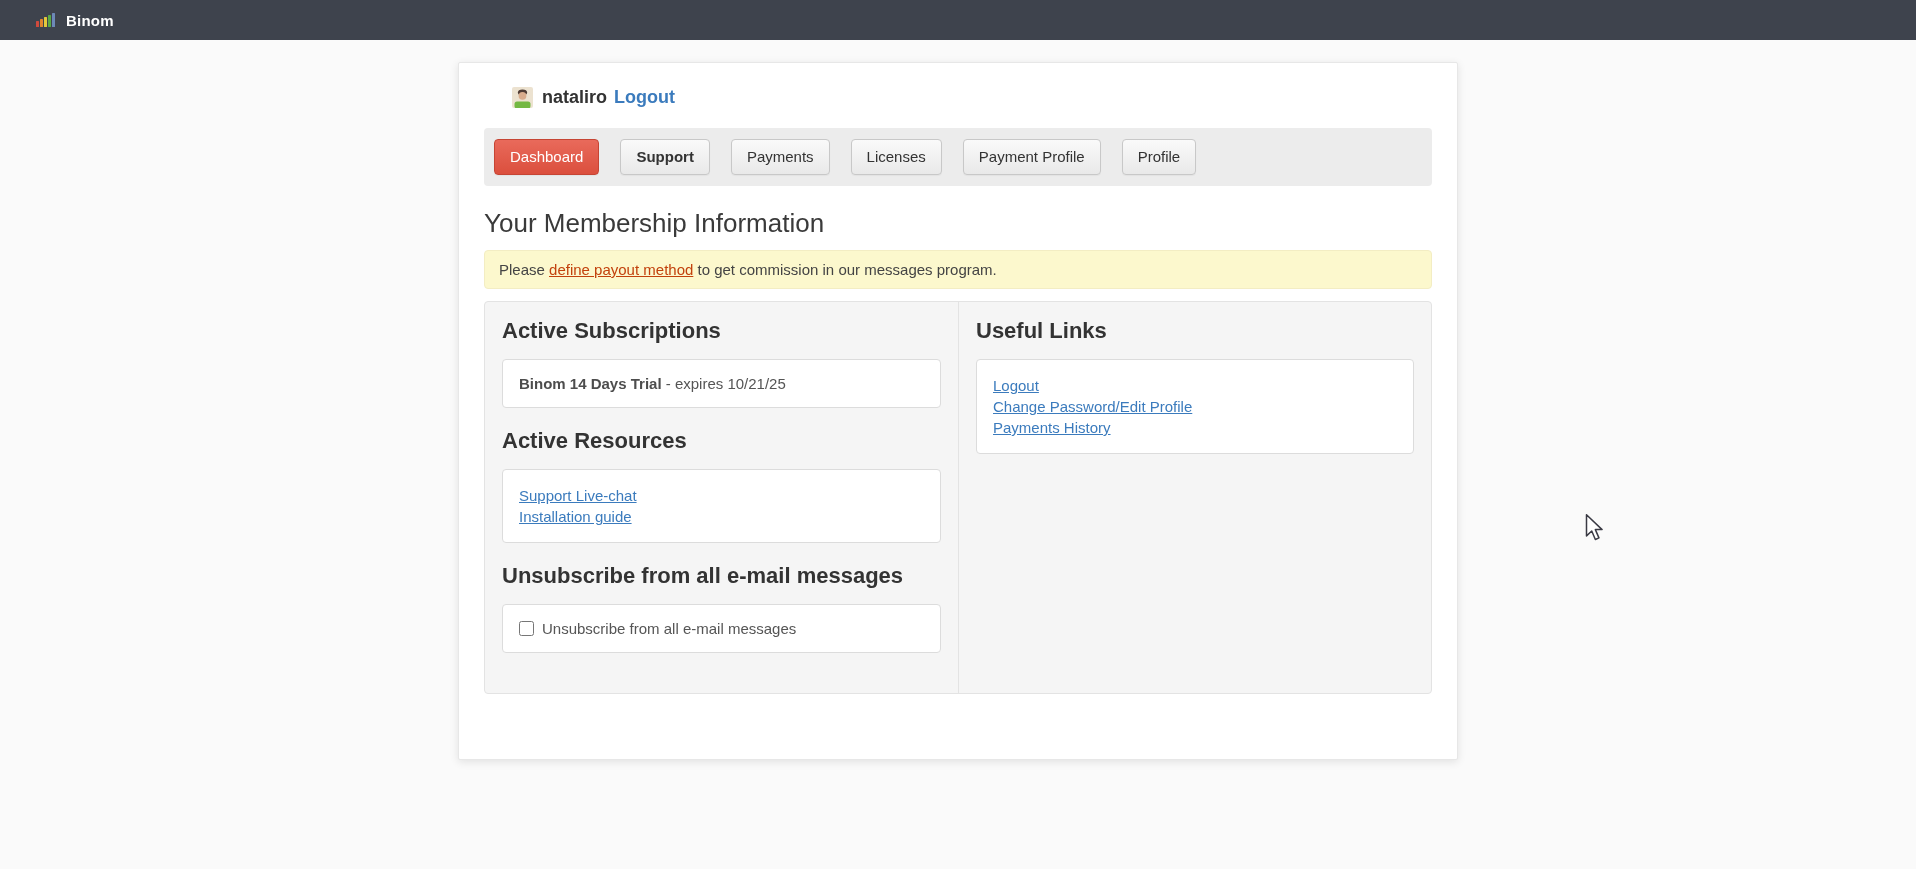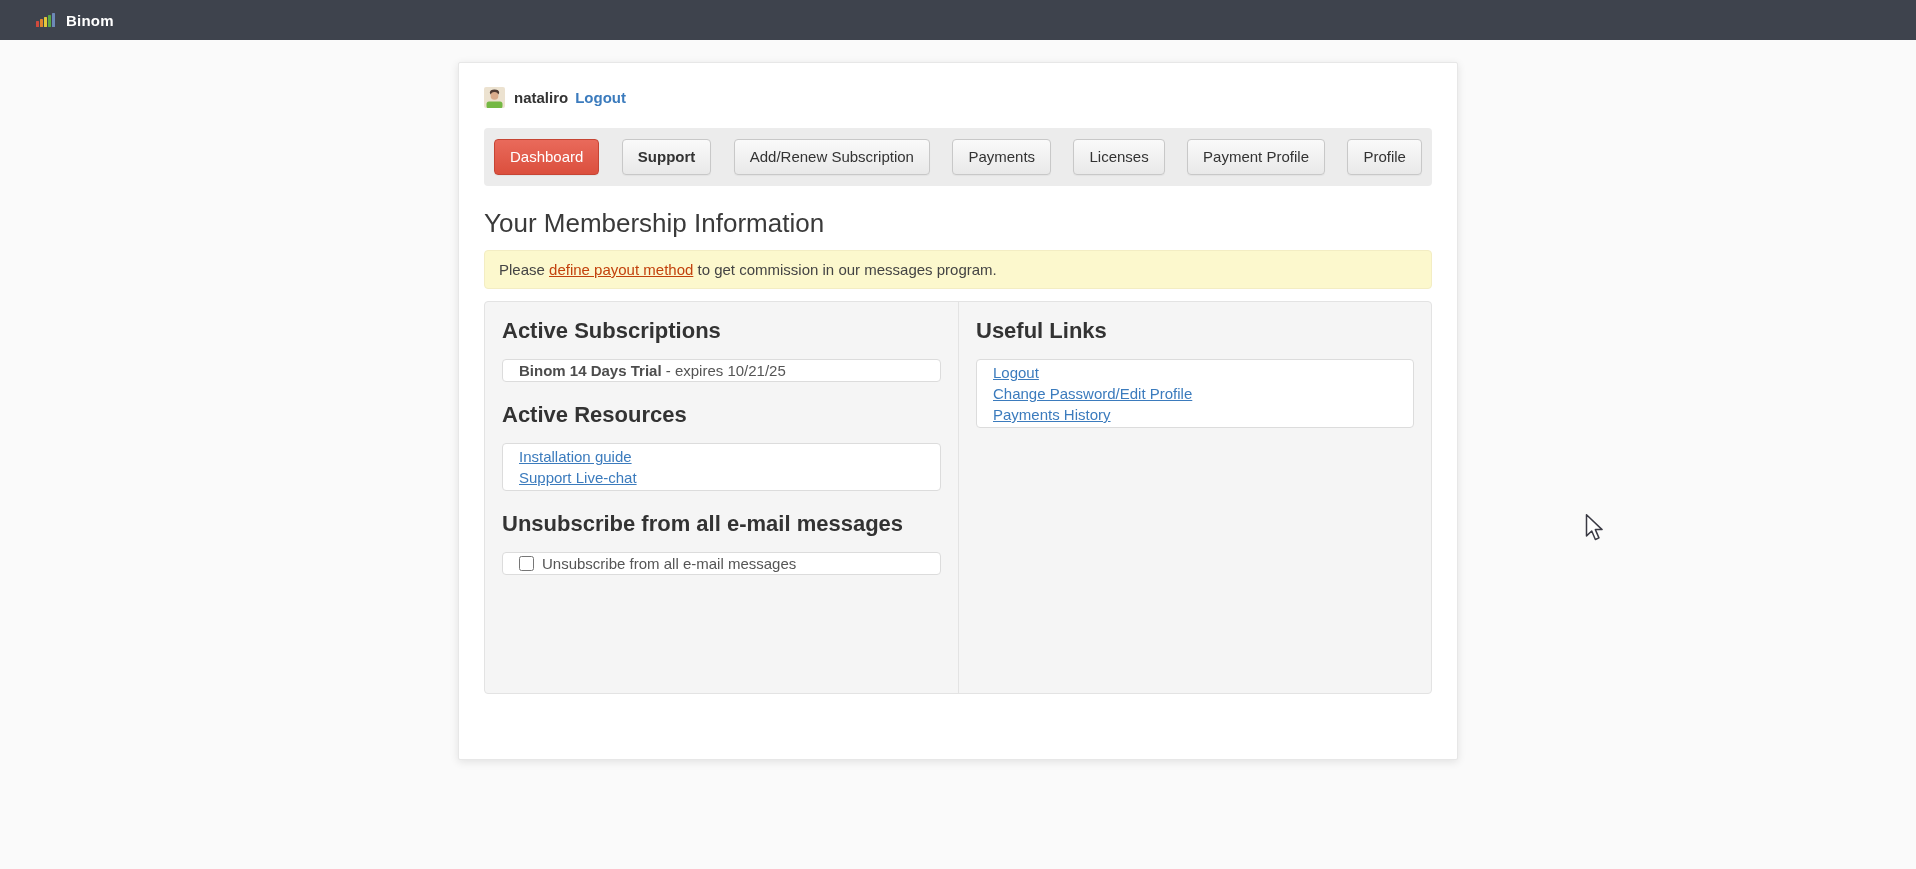--- a/index.html
+++ b/index.html
@@ -21,29 +21,29 @@
   .brand { color:#ffffff; font-size:15px; font-weight:700; letter-spacing:.2px; }
 
   
   .card {
     width:1000px; min-height:698px; margin:22px auto 0;
     background:#fff; border:1px solid #e7e7e7; border-radius:2px;
     box-shadow:0 2px 8px rgba(0,0,0,.10);
     padding:24px 25px 45px;
   }
 
-  .user-row { display:flex; align-items:center; font-size:15px; }
+  .user-row { display:flex; align-items:center; font-size:18px;margin-left:28px; }
   .avatar { width:21px; height:21px; border-radius:2px; overflow:hidden; margin-right:9px; flex:0 0 auto; }
   .username { font-weight:700; color:#333; margin-right:7px; }
   .logout-top { color:#3b7bbd; font-weight:700; text-decoration:none; cursor:pointer; }
 
   
   .tabbar {
     margin-top:20px; background:#ececec; border-radius:4px;
-    padding:11px 10px; display:flex; gap:11px; align-items:center;justify-content:space-between;
+    padding:11px 10px; display:flex; gap:21px; align-items:center;
   }
   .tab {
     font-family:inherit; font-size:15px; color:#333; line-height:18px;
     background:linear-gradient(#fafafa,#e9e9e9); border:1px solid #c8c8c8;
     border-radius:4px; padding:8px 15px; cursor:pointer; white-space:nowrap;
     box-shadow:0 1px 1px rgba(0,0,0,.04);
   }
   .tab.bold { font-weight:700; }
   .tab.active {
     background:linear-gradient(#e96a5b,#db4f3d); border-color:#c64534; color:#fff;
@@ -62,21 +62,21 @@
   .panel {
     margin-top:12px; background:#f5f5f5; border:1px solid #e3e3e3; border-radius:4px;
     display:flex; align-items:stretch; min-height:393px;
   }
   .col { width:50%; padding:0 17px 17px; }
   .col.right { border-left:1px solid #e3e3e3; }
   .col h4 { font-size:22px; font-weight:700; color:#333; margin:20px 0 15px; }
   .col h4:first-child { margin-top:16px; }
   .box {
     background:#fff; border:1px solid #dcdcdc; border-radius:4px;
-    padding:2px 16px; font-size:15px; color:#555;
+    padding:15px 16px; font-size:15px; color:#555;
   }
   .box b { color:#4d4d4d; }
   .box a { display:block; color:#3b7bbd; text-decoration:underline; line-height:21px; cursor:pointer; }
   .check-row { display:flex; align-items:center; gap:8px; font-size:15px; color:#555; cursor:pointer; }
   .check-row input { width:15px; height:15px; margin:0; cursor:pointer; }
 
   
   .cursor { position:absolute; left:1585px; top:514px; pointer-events:none; }
 </style>
 </head>
@@ -104,21 +104,20 @@
         <rect x="2.5" y="14.5" width="16" height="7" rx="2.5" fill="#74b843"></rect>
       </svg>
     </span>
     <span class="username">nataliro</span>
     <a class="logout-top">Logout</a>
   </div>
 
   <div class="tabbar">
     <button class="tab active">Dashboard</button>
     <button class="tab bold">Support</button>
-    <button class="tab">Add/Renew Subscription</button>
     <button class="tab">Payments</button>
     <button class="tab">Licenses</button>
     <button class="tab">Payment Profile</button>
     <button class="tab">Profile</button>
   </div>
 
   <h1 class="page-title">Your Membership Information</h1>
 
   <div class="alert">
     <span>Please </span><a>define payout method</a><span> to get commission in our messages program.</span>
@@ -127,22 +126,22 @@
   <div class="panel">
 
     <div class="col left">
       <h4>Active Subscriptions</h4>
       <div class="box">
         <b>Binom 14 Days Trial</b><span> - expires 10/21/25</span>
       </div>
 
       <h4>Active Resources</h4>
       <div class="box">
+        <a>Support Live-chat</a>
         <a>Installation guide</a>
-        <a>Support Live-chat</a>
       </div>
 
       <h4>Unsubscribe from all e-mail messages</h4>
       <div class="box">
         <label class="check-row">
           <input type="checkbox" style="">
           <span>Unsubscribe from all e-mail messages</span>
         </label>
       </div>
     </div>

